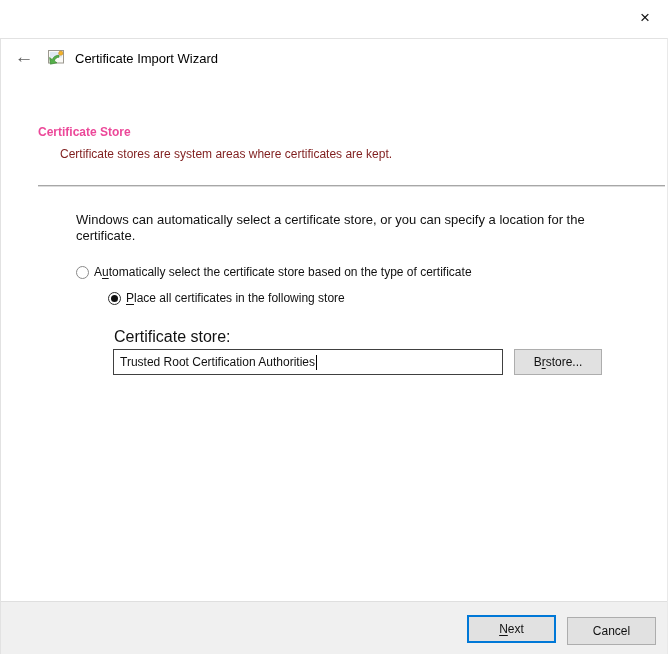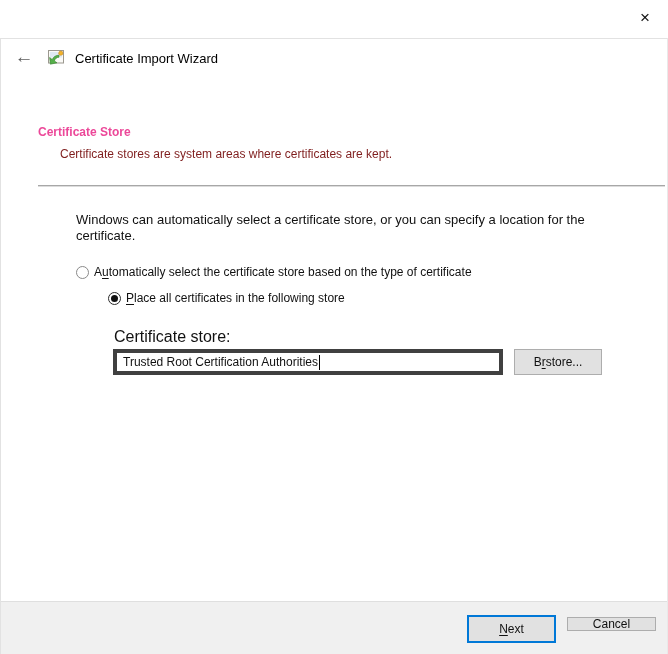--- a/index.html
+++ b/index.html
@@ -36,33 +36,33 @@
   .radio-row.r2 { top:252px;padding-left:32px; }
   .radio { width:13px; height:13px; border:1px solid #8a8a8a; border-radius:50%;
            background:#fff; position:relative; flex:0 0 auto; cursor:pointer; }
   .radio.checked { border-color:#2b2b2b; }
   .radio.checked::after { content:""; position:absolute; left:2px; top:2px; width:7px; height:7px;
                           border-radius:50%; background:#111; }
   .radio-label { margin-left:5px; font-size:12px; color:#111; cursor:pointer; }
 
   .store-label { position:absolute; top:289px; left:113px; font-size:16px; color:#111; }
   .store-input { position:absolute; top:310px; left:112px; width:390px; height:26px;
-                 border:4px solid #404040; background:#fff; font-size:12px; color:#111;
+                 border:1px solid #404040; background:#fff; font-size:12px; color:#111;
                  display:flex; align-items:center; padding-left:6px; cursor:text; }
   .caret { display:inline-block; width:1px; height:15px; background:#000; margin-left:1px; }
 
   .btn { background:#e1e1e1; border:1px solid #adadad; font-size:12px; color:#111;
          display:flex; align-items:center; justify-content:center; cursor:pointer; }
   .browse-btn { position:absolute; top:310px; left:513px; width:88px; height:26px; }
 
   .footer { position:absolute; left:0; top:562px; width:666px; height:54px;
             background:#f0f0f0; border-top:1px solid #dfdfdf; }
   .next-btn { position:absolute; top:13px; left:466px; width:89px; height:28px;
               border:2px solid #0078d7; background:#e1e1e1; }
-  .cancel-btn { position:absolute; top:15px; left:566px; width:89px; height:14px; }
+  .cancel-btn { position:absolute; top:15px; left:566px; width:89px; height:28px; }
 </style>
 </head>
 <body>
 
 <div class="close-btn">×</div>
 
 <div class="dialog">
 
   <div class="back-arrow">←</div>
 

